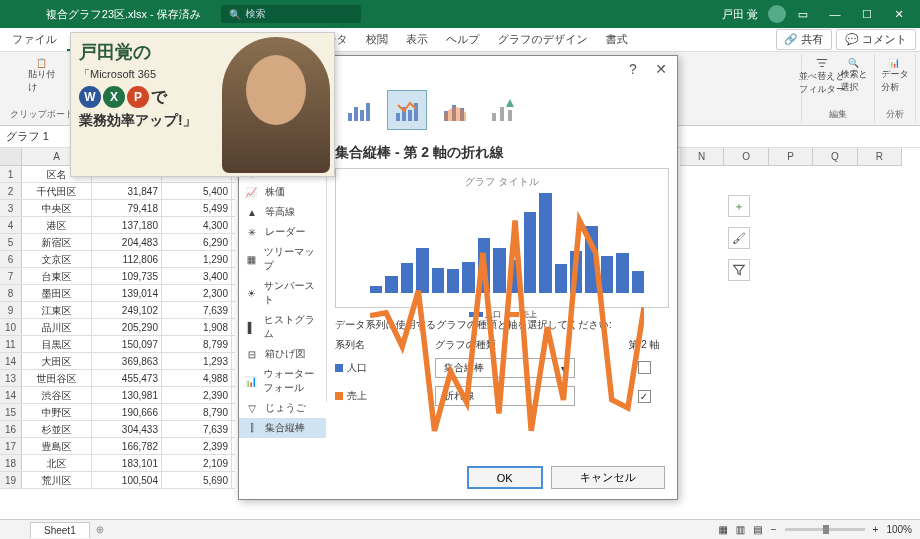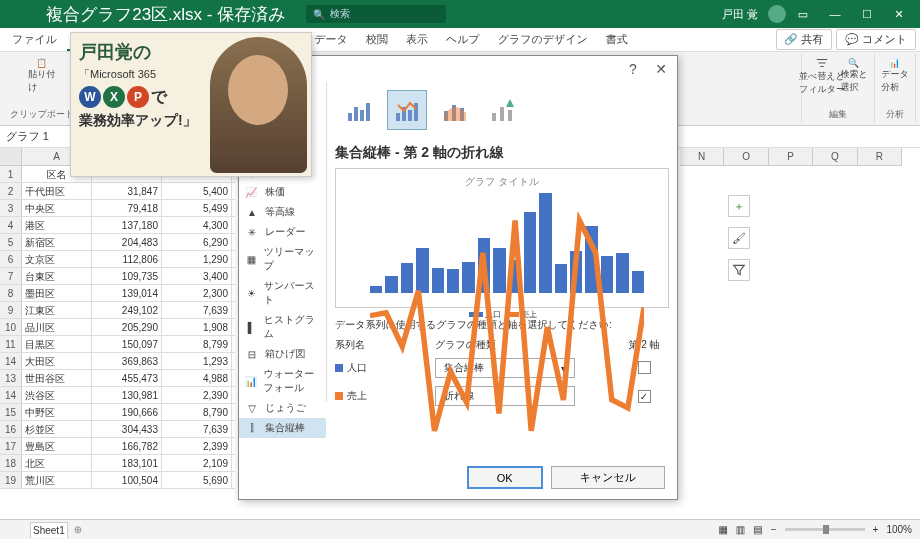--- a/index.html
+++ b/index.html
@@ -3,21 +3,21 @@
 <meta charset="utf-8">
 <style>
 *{margin:0;padding:0;box-sizing:border-box;font-family:'Yu Gothic UI','Meiryo',sans-serif;}
 body{width:920px;height:539px;overflow:hidden;background:#fff;position:relative;font-size:11px;color:#333;}
 .titlebar{height:28px;background:#127347;display:flex;align-items:center;color:#fff;padding:0 6px;}
 .titlebar .qat{display:flex;align-items:center;gap:6px;}
 .titlebar .auto{background:#0a5c38;border-radius:9px;padding:1px 6px;display:flex;align-items:center;gap:3px;font-size:10px;}
 .titlebar .pill{width:22px;height:11px;background:#fff;border-radius:6px;position:relative;}
 .titlebar .pill::after{content:'';position:absolute;right:1px;top:1px;width:9px;height:9px;background:#127347;border-radius:50%;}
 .titlebar .ticon{width:14px;height:14px;display:flex;align-items:center;justify-content:center;}
-.titlebar .fname{margin-left:40px;font-size:17px;}
+.titlebar .fname{margin-left:40px;font-size:11px;}
 .titlebar .search{margin-left:20px;background:#0a5c38;border-radius:3px;padding:2px 8px;display:flex;align-items:center;gap:4px;width:140px;font-size:10px;color:#cde;}
 .titlebar .right{margin-left:auto;display:flex;align-items:center;gap:10px;}
 .titlebar .avatar{width:18px;height:18px;border-radius:50%;background:#5a8;}
 .winbtns{display:flex;gap:2px;}
 .winbtn{width:30px;height:20px;display:flex;align-items:center;justify-content:center;color:#fff;}
 .ribbon-tabs{height:24px;background:#fff;border-bottom:1px solid #ddd;display:flex;align-items:center;padding:0 4px;font-size:11px;gap:2px;}
 .rtab{padding:3px 8px;color:#444;}
 .rtab.active{border-bottom:2px solid #127347;color:#127347;font-weight:bold;}
 .ribbon-right{margin-left:auto;display:flex;gap:4px;}
 .share-btn{border:1px solid #ccc;padding:2px 8px;border-radius:2px;display:flex;align-items:center;gap:3px;}
@@ -29,21 +29,21 @@
 .namebox{height:22px;border-bottom:1px solid #ddd;display:flex;align-items:center;}
 .nb-left{width:90px;border-right:1px solid #ccc;padding:0 6px;display:flex;align-items:center;justify-content:space-between;font-size:11px;}
 .fx{padding:0 8px;color:#888;font-style:italic;}
 .sheet{position:absolute;top:148px;left:0;width:235px;bottom:20px;overflow:hidden;}
 .colhdrs{display:flex;height:18px;background:#f0f0f0;border-bottom:1px solid #ccc;}
 .rowsel{width:22px;border-right:1px solid #ccc;background:#e8e8e8;}
 .colh{width:70px;border-right:1px solid #ccc;text-align:center;line-height:18px;font-size:10px;color:#555;}
 .srow{display:flex;height:17px;border-bottom:1px solid #ddd;}
 .rowh{width:22px;background:#f0f0f0;border-right:1px solid #ccc;text-align:center;line-height:17px;font-size:10px;color:#555;}
 .cell{width:70px;border-right:1px solid #ddd;padding:0 3px;line-height:17px;font-size:10px;text-align:right;}
-.cell.left{text-align:left;}
+.cell.left{text-align:center;}
 .cell.center{text-align:center;}
 .cell.hdr{background:#fff;font-weight:normal;text-align:center;}
 .dialog{position:absolute;top:55px;left:238px;width:440px;height:445px;background:#fff;border:1px solid #888;box-shadow:2px 2px 8px rgba(0,0,0,.25);z-index:100;}
 .dlg-titlebar{height:26px;display:flex;align-items:center;justify-content:flex-end;padding:0 6px;gap:8px;}
 .dlg-x{width:20px;height:20px;display:flex;align-items:center;justify-content:center;font-size:14px;color:#555;}
 .chart-types{display:flex;gap:8px;padding:8px 4px;}
 .ct-btn{width:40px;height:40px;border:1px solid transparent;display:flex;align-items:center;justify-content:center;}
 .ct-btn.active{background:#d0e3f0;border-color:#7ab;}
 .chart-title{font-size:14px;font-weight:bold;margin:6px 0;color:#333;}
 .preview{border:1px solid #ccc;height:140px;padding:6px;position:relative;}
@@ -64,33 +64,33 @@
 .sr-chk{width:13px;height:13px;border:1px solid #888;display:inline-block;background:#fff;}
 .sr-chk.on::after{content:'✓';display:block;text-align:center;line-height:11px;font-size:10px;}
 .dlg-btns{position:absolute;bottom:10px;right:12px;display:flex;gap:8px;}
 .dlg-btn{border:1px solid #aaa;padding:3px 28px;font-size:11px;background:#f4f4f4;}
 .dlg-btn.primary{border:2px solid #4a90d9;}
 .left-panel{width:88px;border-right:1px solid #ddd;height:320px;float:left;padding-top:40px;}
 .lp-item{display:flex;align-items:center;gap:6px;padding:3px 6px;font-size:10px;color:#444;}
 .lp-item.active{background:#d0e3f0;}
 .lp-ico{width:14px;height:14px;display:flex;align-items:center;justify-content:center;}
 .dlg-main{margin-left:88px;padding:0 8px;}
-.overlay-img{position:absolute;top:32px;left:70px;width:242px;height:145px;background:#f5f0e0;border:1px solid #ccc;z-index:200;box-shadow:2px 2px 6px rgba(0,0,0,.2);display:flex;}
+.overlay-img{position:absolute;top:32px;left:70px;width:265px;height:145px;background:#f5f0e0;border:1px solid #ccc;z-index:200;box-shadow:2px 2px 6px rgba(0,0,0,.2);display:flex;}
 .ov-left{width:150px;padding:8px;}
 .ov-title{font-size:18px;font-weight:bold;color:#2c5a3c;line-height:1.3;}
 .ov-sub{font-size:11px;margin:3px 0;}
 .ov-wxp{display:flex;gap:2px;align-items:center;margin:4px 0;}
 .ov-circ{width:22px;height:22px;border-radius:50%;color:#fff;font-weight:bold;display:flex;align-items:center;justify-content:center;font-size:12px;}
 .ov-person{width:110px;height:136px;border-radius:60px 60px 8px 8px;background:linear-gradient(#8a7050,#554030);margin:4px;position:relative;overflow:hidden;}
 .ov-face{width:60px;height:70px;background:#d4a880;border-radius:50%;margin:18px auto 0;}
 .float-tools{position:absolute;top:195px;right:170px;display:flex;flex-direction:column;gap:10px;z-index:50;}
 .ft-btn{width:22px;height:22px;border:1px solid #ccc;background:#fff;display:flex;align-items:center;justify-content:center;}
 .bg-cols{position:absolute;top:148px;left:680px;right:18px;height:18px;display:flex;background:#f0f0f0;border-bottom:1px solid #ccc;}
 .status{position:absolute;bottom:0;left:0;right:0;height:20px;background:#f3f3f3;border-top:1px solid #ccc;display:flex;align-items:center;font-size:10px;}
-.sheet-tab{background:#fff;border:1px solid #ccc;border-bottom:none;padding:2px 2px;margin-left:30px;}
+.sheet-tab{background:#fff;border:1px solid #ccc;border-bottom:none;padding:2px 13px;margin-left:30px;}
 .zoom{margin-left:auto;display:flex;align-items:center;gap:8px;padding:0 8px;}
 .zoom-track{width:80px;height:3px;background:#ccc;position:relative;}
 .zoom-thumb{position:absolute;left:38px;top:-3px;width:6px;height:9px;background:#888;}
 </style>
 </head>
 <body>
 
 <div class="titlebar">
   <span class="fname">複合グラフ23区.xlsx - 保存済み</span>
   <div class="search">

